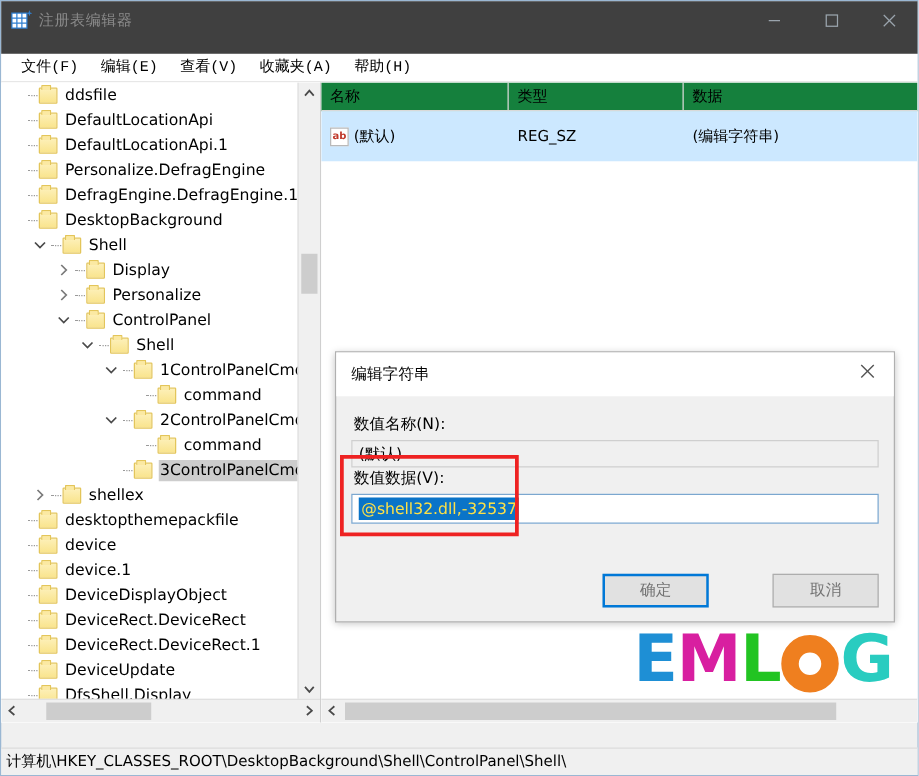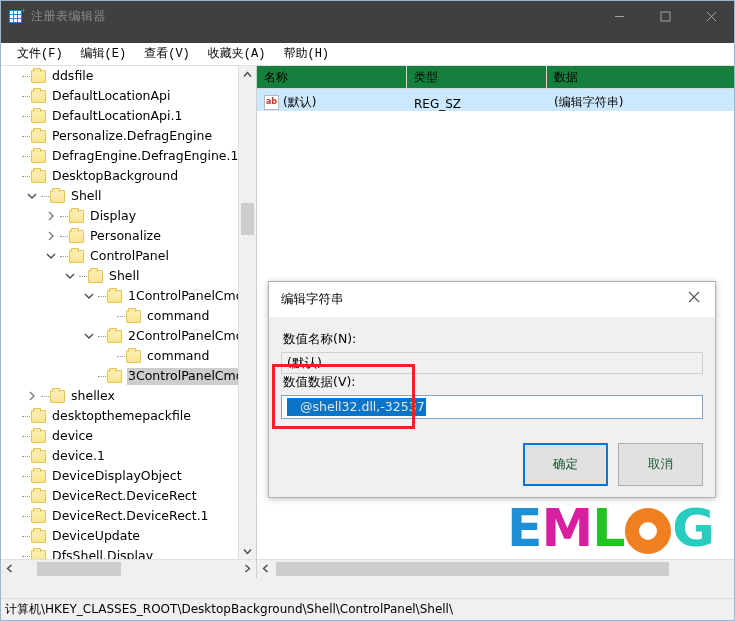--- a/index.html
+++ b/index.html
@@ -234,22 +234,22 @@
     padding: 3px 0 0 7px;
     box-sizing: border-box;
     white-space: nowrap;
   }
   .col-name { width: 150px; }
   .col-type { width: 140px; }
   .col-data { flex: 1 1 auto; border-right: none !important; }
 
   .list-row {
     display: flex;
-    height: 22px;
-    align-items: flex-end;
+    height: 40px;
+    align-items: center;
     background: #cce8ff;
   }
   .list-row .cell {
     font-size: 12px;
     padding-left: 7px;
     box-sizing: border-box;
     white-space: nowrap;
     display: flex;
     align-items: center;
   }
@@ -378,45 +378,46 @@
   .dlg-input.editable {
     background: #ffffff;
     border: 1px solid #7ba7cf;
     height: 24px;
     padding-top: 0;
     display: flex;
     align-items: center;
   }
   .sel-text {
     background: #0a74c8;
-    color: #e5e5e5;
-    padding: 1px 1px 2px 13px;
+    color: #fde047;
+    padding: 1px 1px 2px 2px;
     font-size: 12.5px;
     white-space: nowrap;
   }
   .red-box {
     position: absolute;
     border: 3px solid #ee2222;
     box-sizing: border-box;
     pointer-events: none;
   }
   .dlg-buttons {
     position: absolute;
     right: 12px; bottom: 11px;
     display: flex;
     gap: 10px;
   }
   .dlg-btn {
-    width: 85px; height: 43px;
+    width: 85px; height: 27px;
     background: #e1e1e1;
     border: 1px solid #adadad;
     box-sizing: border-box;
     font-size: 12.5px;
     display: flex; align-items: center; justify-content: center;
-    color: #14532d;
+    color: #737373;
+    margin-left: 41px;
   }
   .dlg-btn.primary {
     border: 2px solid #0078d7;
   }
 </style>
 </head>
 <body>
 
 <div id="app">
 

